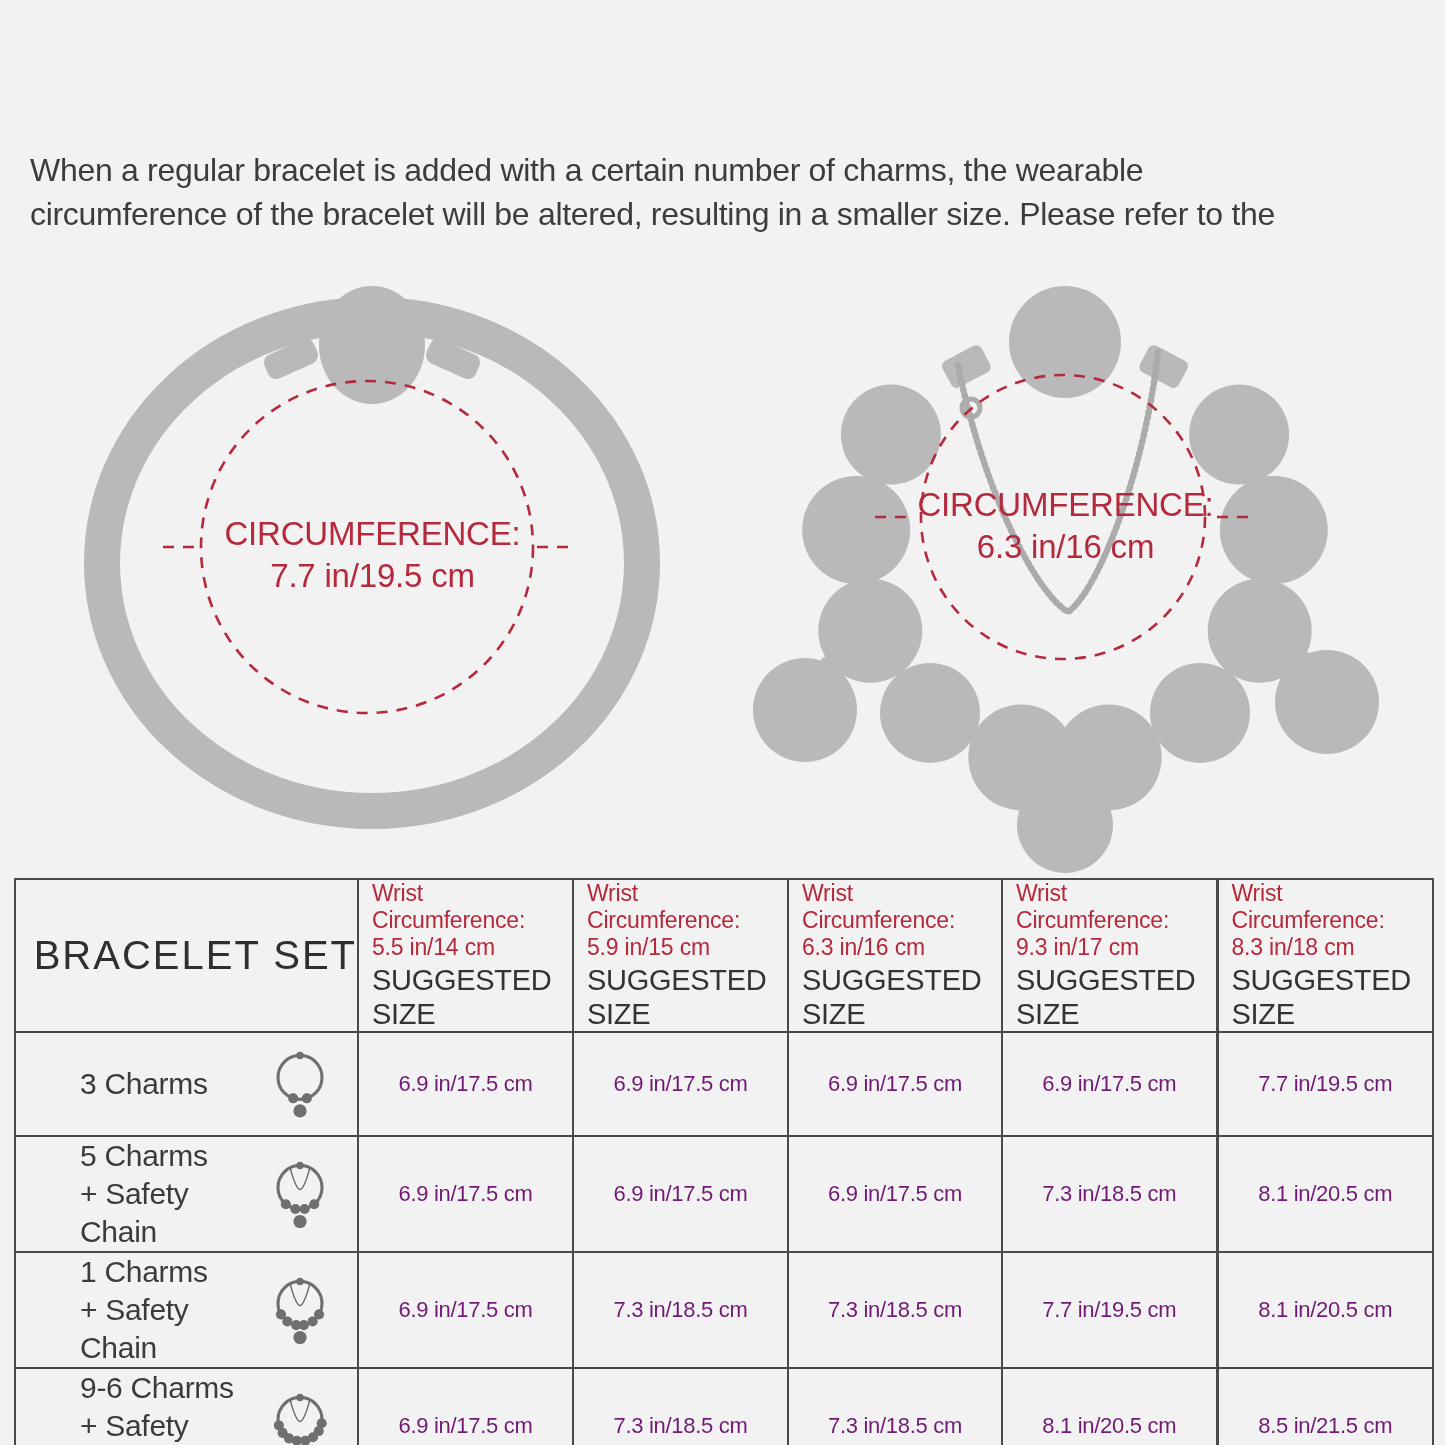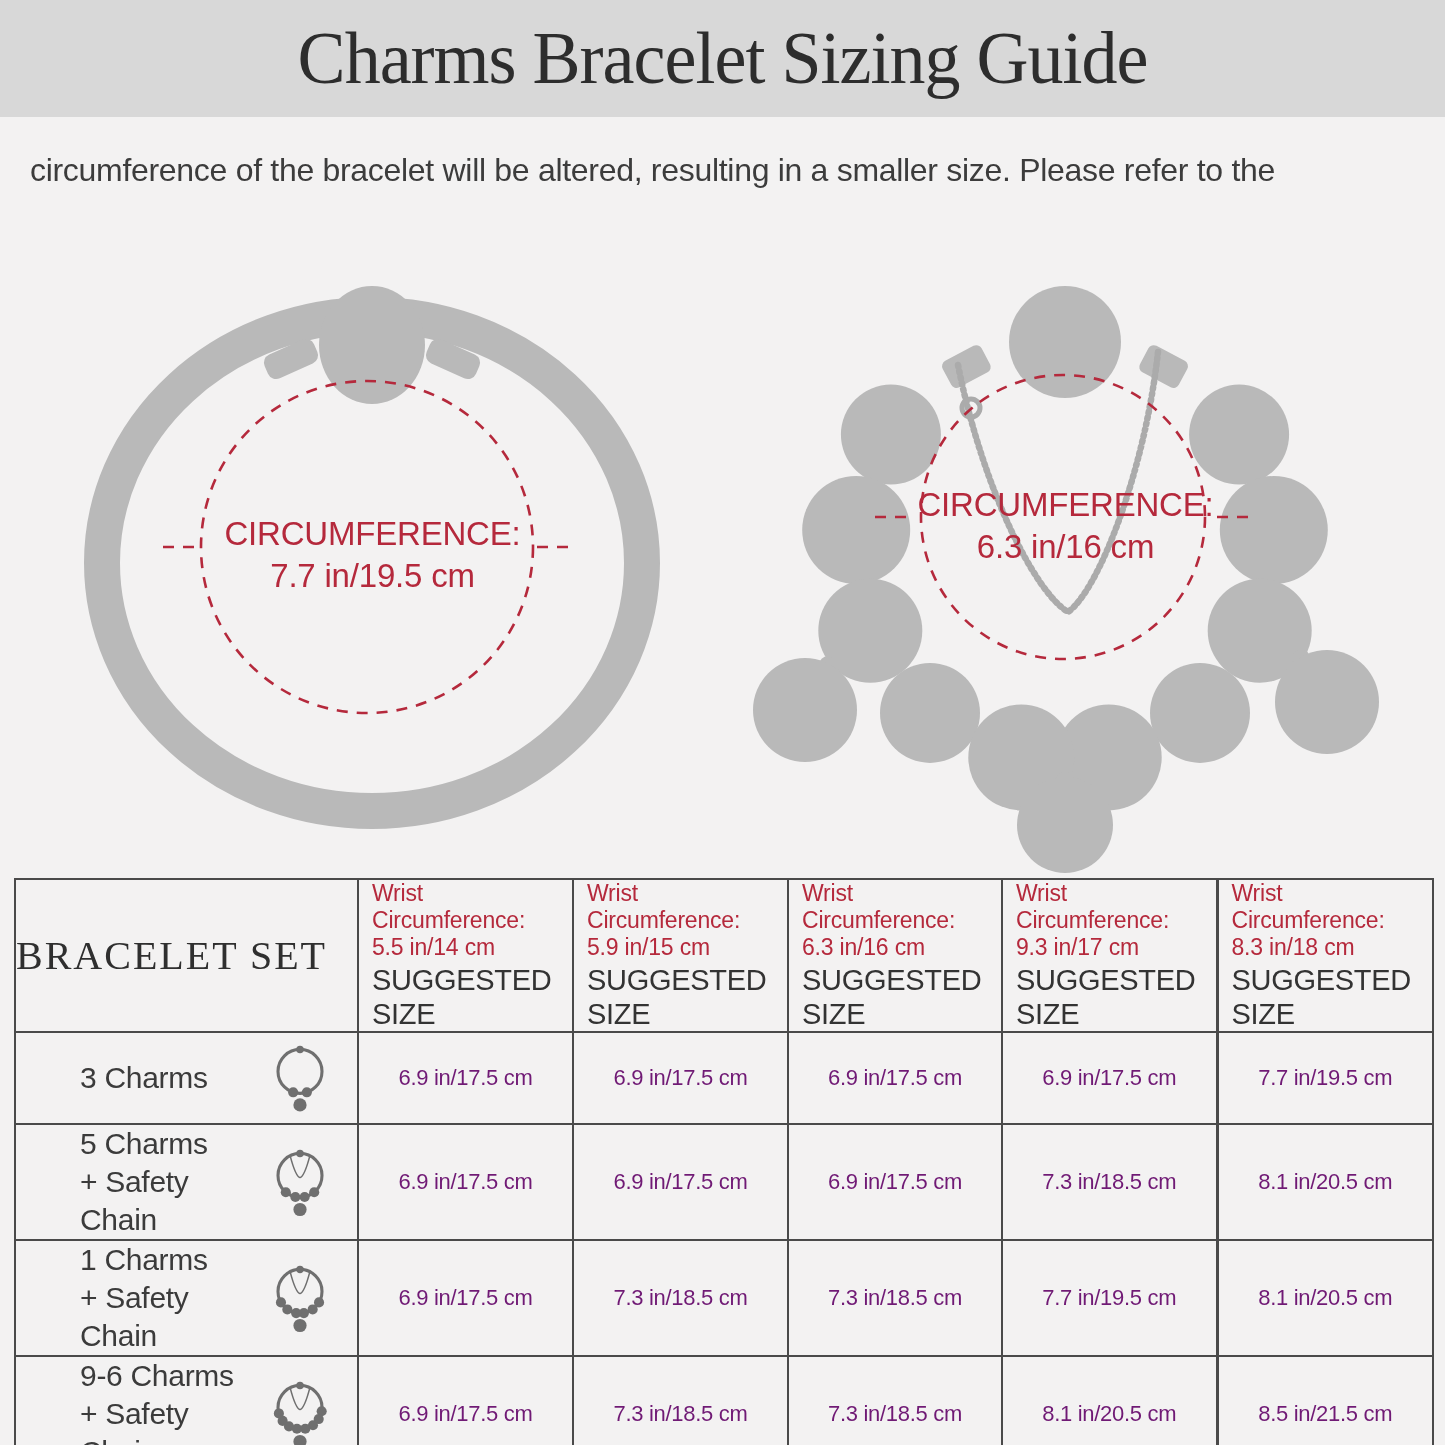--- a/index.html
+++ b/index.html
@@ -44,23 +44,23 @@
   table.sizing{
     position:absolute;left:14px;top:878px;width:1418px;height:565px;
     border-collapse:collapse;table-layout:fixed;background:#f3f2f2;
   }
   table.sizing td,table.sizing th{
     border:2px solid #4a4a4a;padding:0;vertical-align:middle;
     font-weight:normal;
   }
   table.sizing .last-col{border-left:3px solid #4a4a4a;}
   tr.head-row{height:102px;}
-  tr.body-row{height:92px;}
+  tr.body-row{height:104px;}
   th.set-head{
-    font-size:40px;color:#2f2f2f;letter-spacing:2px;text-align:left;font-family:Liberation Serif, serif;
+    font-size:40px;color:#2f2f2f;letter-spacing:2px;text-align:right;
   }
   th.size-head{text-align:left;}
   .size-head-inner{padding-left:13px;padding-right:4px;}
   .wrist-line{display:block;color:#b5293c;font-size:23px;line-height:27px;letter-spacing:-0.2px;}
   .suggested-line{display:block;color:#333;font-size:29px;line-height:34px;margin-top:2px;letter-spacing:-0.3px;}
   td.set-cell{}
   .set-cell-inner{display:flex;align-items:center;padding-left:64px;padding-right:10px;}
   .set-label{font-size:30px;line-height:38px;color:#3b3b3b;letter-spacing:-0.3px;}
   .set-label span{display:block;}
   .set-icon{margin-left:auto;margin-right:14px;flex:0 0 auto;}
@@ -71,25 +71,23 @@
   .red-dash{stroke:#b5293c;fill:none;stroke-width:2.6;stroke-dasharray:11 9;}
   .icon-ink{fill:#6f6f6f;}
   .icon-ring{fill:none;stroke:#6f6f6f;stroke-width:2.8;}
   .icon-drape{fill:none;stroke:#6f6f6f;stroke-width:1.4;}
 </style>
 </head>
 <body>
 
 <div class="page">
 
-  <div class="header-band">
-    <h1>Charms Bracelet Sizing Guide</h1>
-  </div>
 
   <div class="intro">
+    <span>When a regular bracelet is added with a certain number of charms, the wearable</span>
     <span>circumference of the bracelet will be altered, resulting in a smaller size. Please refer to the</span>
   </div>
 
   <div class="diagram plain">
     <svg width="595" height="558" viewBox="0 0 595 558">
       <ellipse class="gray-stroke" cx="297" cy="280" rx="270" ry="248" stroke-width="36"></ellipse>
       <rect class="gray" x="-27" y="-13" width="54" height="26" rx="9" transform="translate(216,76) rotate(-24)"></rect>
       <rect class="gray" x="-27" y="-13" width="54" height="26" rx="9" transform="translate(378,76) rotate(24)"></rect>
       <ellipse class="gray" cx="297" cy="62" rx="53" ry="59"></ellipse>
       <circle class="red-dash" cx="292" cy="264" r="166"></circle>

